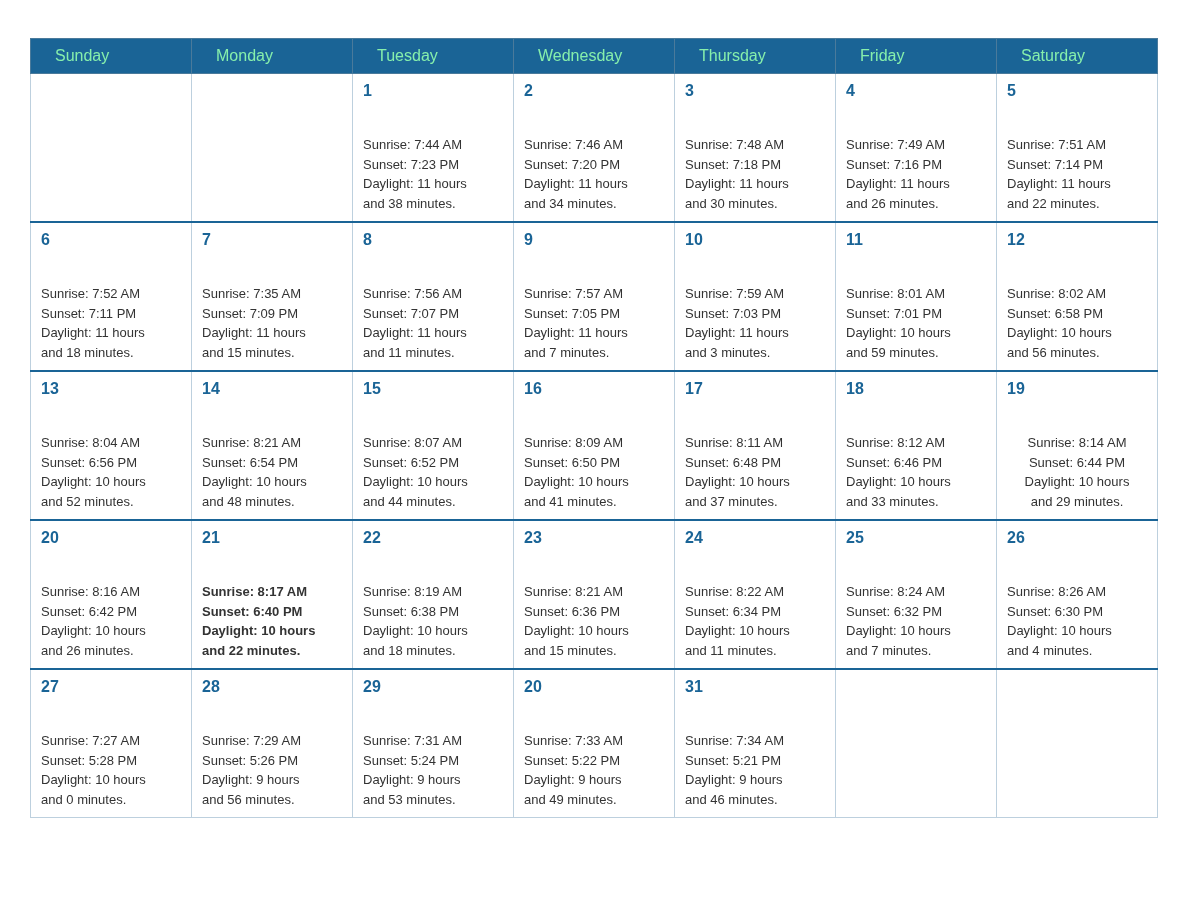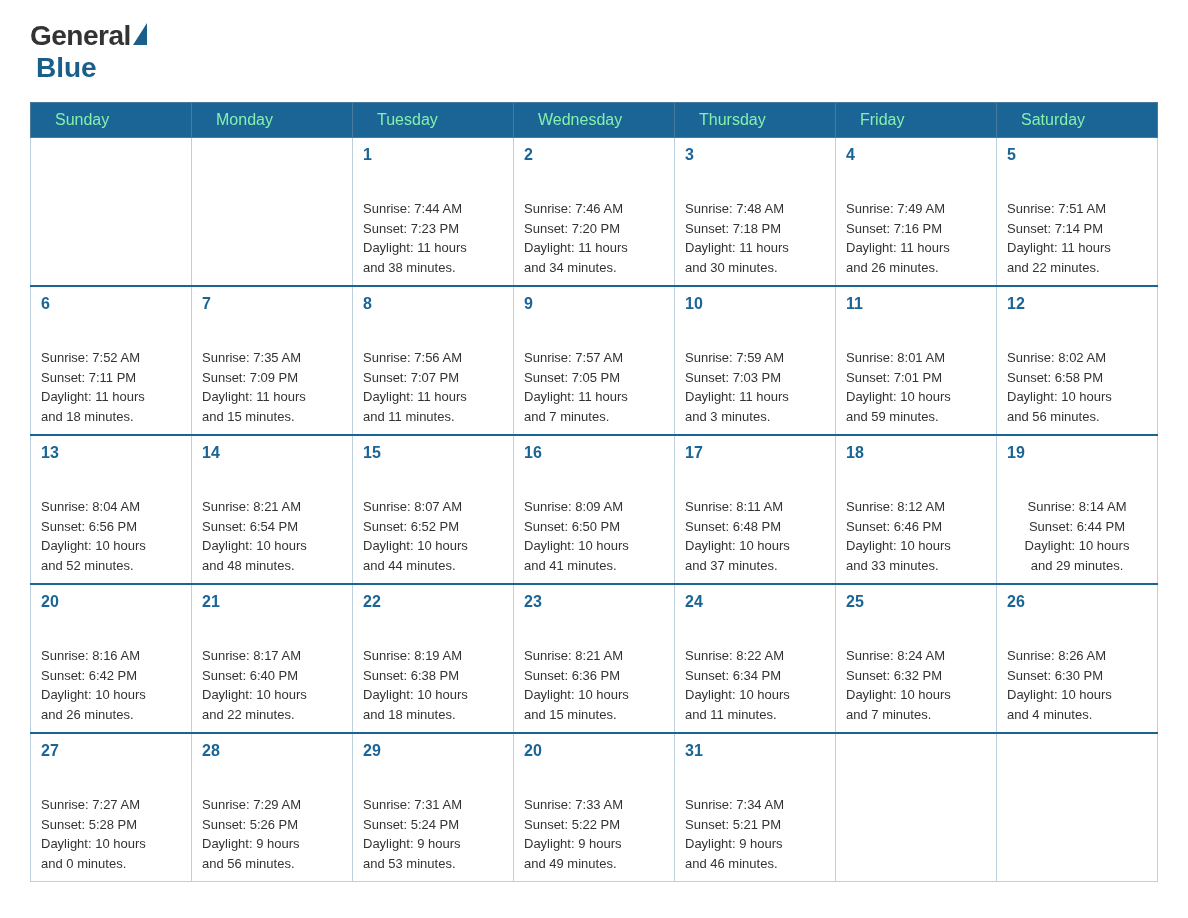--- a/index.html
+++ b/index.html
@@ -101,29 +101,20 @@
       border-top: 2px solid #1a6496;
     }
     tr:first-child.week-row td {
       border-top: none;
     }
   </style>
 </head>
 <body>
 
 <div class="header">
-  <div class="logo">
-    <div class="logo-top">
-      <span class="logo-general">General</span>
-      <div class="logo-triangle"></div>
-    </div>
-    <div style="margin-left:4px;">
-      <span class="logo-blue">Blue</span>
-    </div>
-  </div>
 </div>
 
 <table class="calendar">
   <thead>
     <tr>
     <th>Sunday</th>
         <th>Monday</th>
         <th>Tuesday</th>
         <th>Wednesday</th>
         <th>Thursday</th>
@@ -276,21 +267,21 @@
       <tr class="week-row">
         <td>
           <span class="day-number">20</span>
           <div class="day-info" style="white-space: pre-line;">Sunrise: 8:16 AM
 Sunset: 6:42 PM
 Daylight: 10 hours
 and 26 minutes.</div>
         </td>
         <td>
           <span class="day-number">21</span>
-          <div class="day-info" style="white-space: pre-line;">Sunrise: 8:17 AM
+          <div class="day-info" style="white-space: pre-line; font-weight: bold;">Sunrise: 8:17 AM
 Sunset: 6:40 PM
 Daylight: 10 hours
 and 22 minutes.</div>
         </td>
         <td>
           <span class="day-number">22</span>
           <div class="day-info" style="white-space: pre-line;">Sunrise: 8:19 AM
 Sunset: 6:38 PM
 Daylight: 10 hours
 and 18 minutes.</div>

